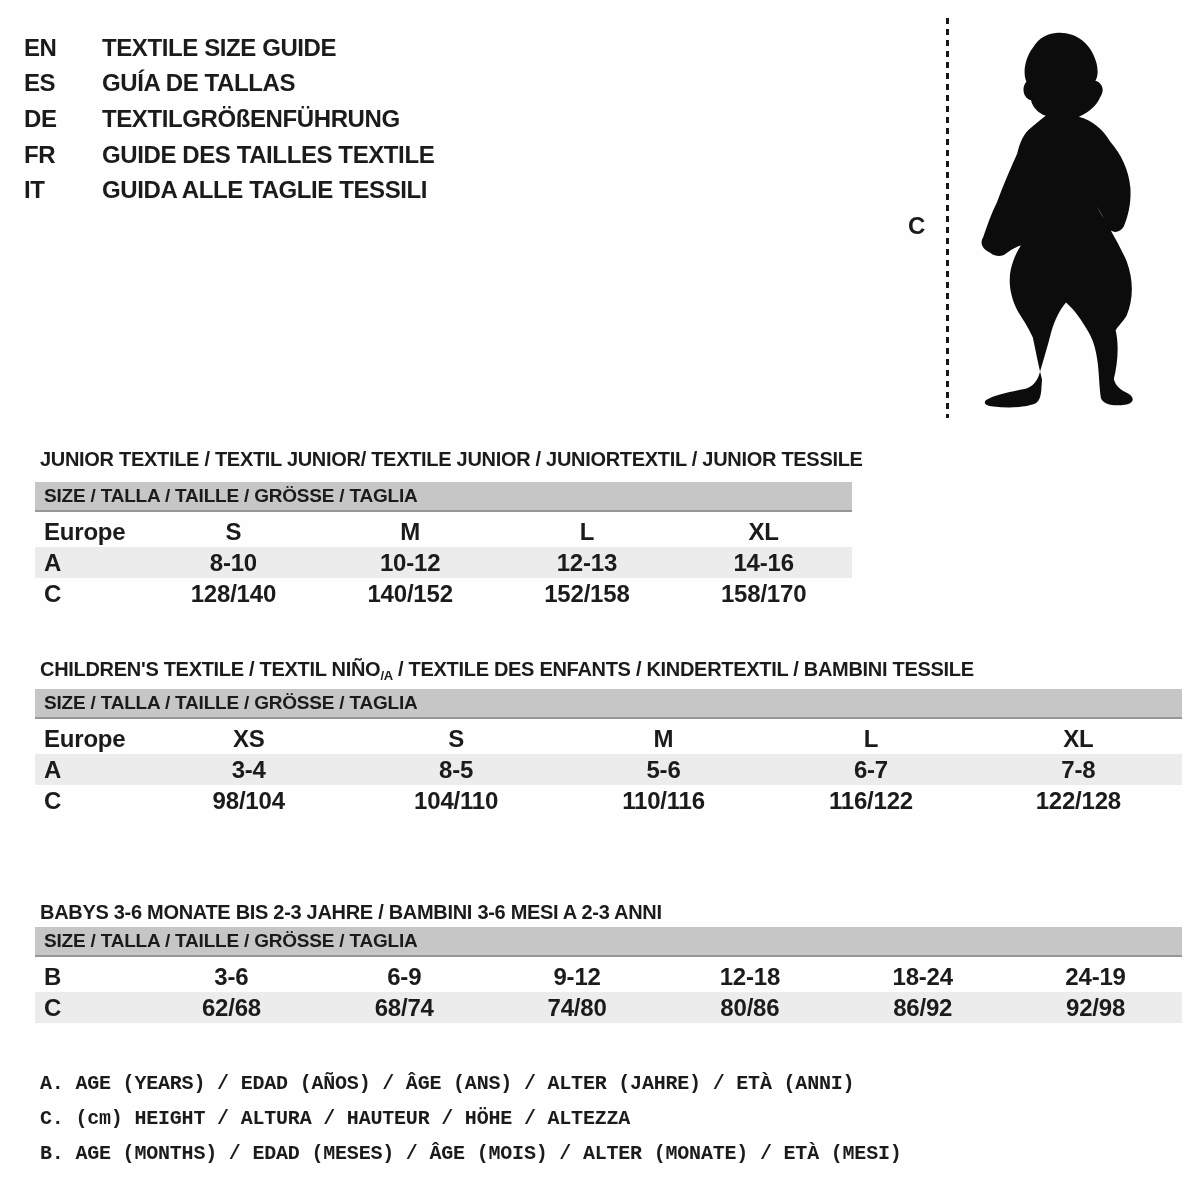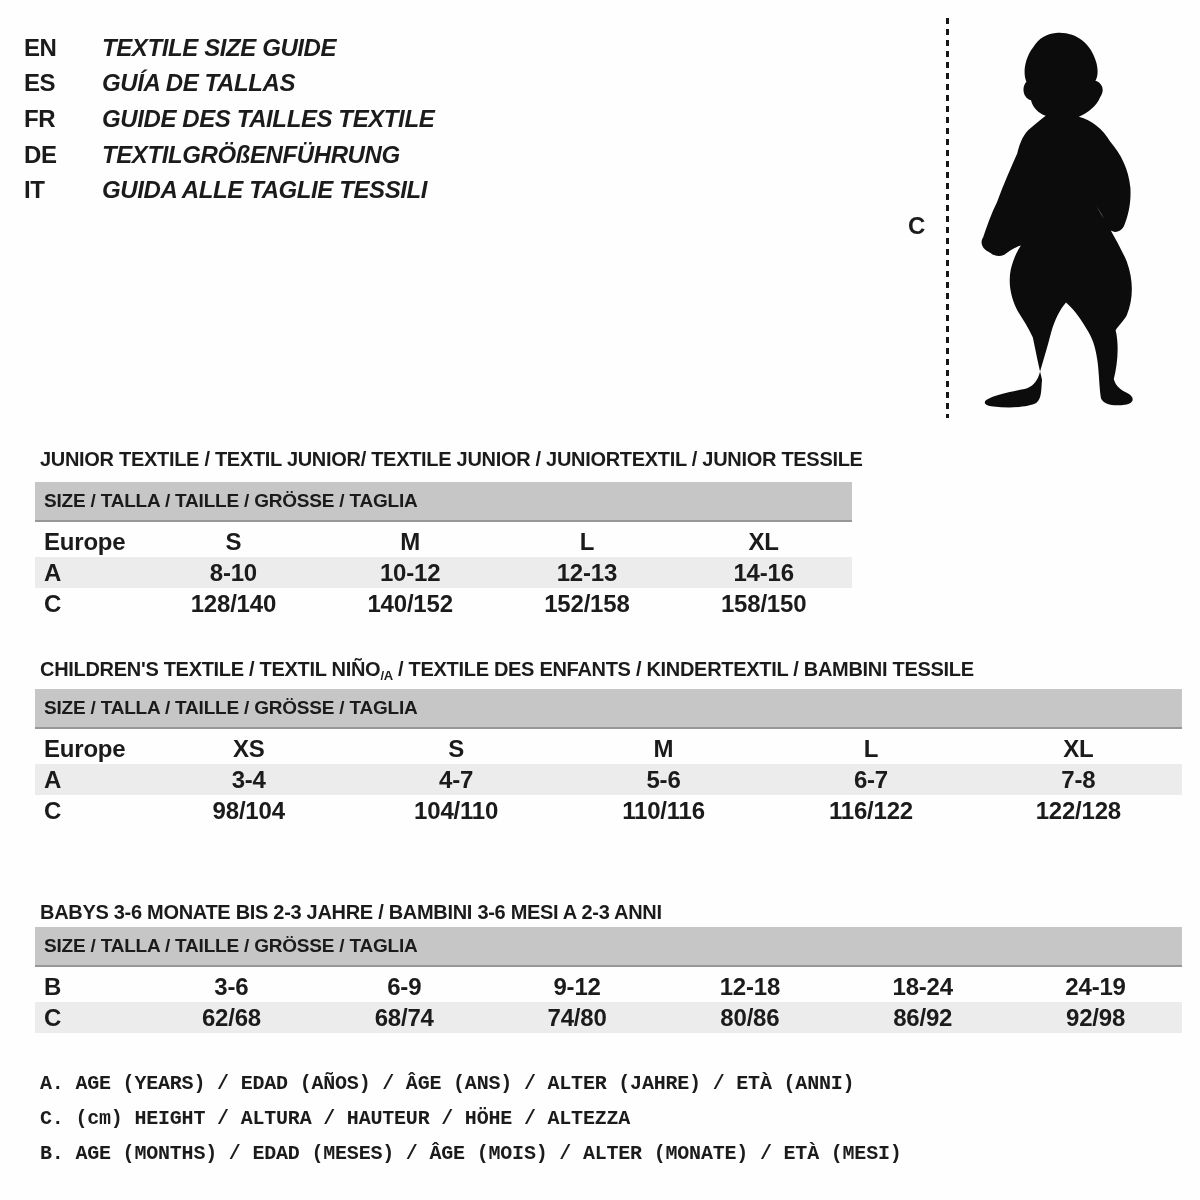--- a/index.html
+++ b/index.html
@@ -4,42 +4,42 @@
 <style>
   html,body{margin:0;padding:0;background:#ffffff;}
   .canvas{
     position:relative;width:1200px;height:1200px;background:#fefefe;overflow:hidden;
     font-family:"Liberation Sans",sans-serif;font-weight:bold;color:#1b1b1b;
   }
   
   .lang-list{position:absolute;left:24px;top:30px;}
   .lang-row{display:flex;height:35.6px;align-items:center;font-size:24px;letter-spacing:-0.4px;}
   .lang-code{width:78px;flex:0 0 78px;}
-  .lang-title{white-space:nowrap;font-style:italic;}
+  .lang-title{white-space:nowrap;}
   
   .figure{position:absolute;left:0;top:0;width:1200px;height:430px;pointer-events:none;}
   .measure-label{position:absolute;left:908px;top:212px;font-size:24px;}
   .dash-line{
     position:absolute;left:946px;top:18px;width:3px;height:400px;
     background:repeating-linear-gradient(to bottom,#161616 0 6px,transparent 6px 11px);
   }
   .silhouette{position:absolute;left:962px;top:12px;width:184px;height:410px;}
   
   .heading{position:absolute;left:40px;font-size:20px;letter-spacing:-0.3px;white-space:nowrap;}
   .heading .sub{font-size:13px;vertical-align:-4px;}
   .heading-junior{top:433px;margin-top:15px;}
   .heading-children{top:641px;}
   .heading-babies{top:849px;line-height:31px;}
   
   .size-table{position:absolute;left:35px;}
   .table-junior{top:482px;width:817px;}
   .table-children{top:689px;width:1147px;}
   .table-babies{top:927px;width:1147px;}
   .tbl-hdr{
-    height:40px;background:#c6c6c6;border-bottom:2px solid #979797;box-sizing:border-box;
+    height:30px;background:#c6c6c6;border-bottom:2px solid #979797;box-sizing:border-box;
     display:flex;align-items:center;padding-left:9px;font-size:19px;letter-spacing:-0.2px;
     margin-bottom:4px;
   }
   .tbl-row{display:flex;height:31px;align-items:center;font-size:24px;letter-spacing:-0.2px;}
   .tbl-row.shade{background:#ececec;}
   .cell-label{flex:0 0 110px;padding-left:9px;box-sizing:border-box;}
   .cell{flex:1;text-align:center;}
   
   .legend{position:absolute;left:40px;top:1066px;font-size:20px;letter-spacing:-0.2px;line-height:35px;}
   .legend div{white-space:nowrap;font-family:Liberation Mono, monospace;}
@@ -52,26 +52,26 @@
   <section class="lang-list">
     <div class="lang-row">
       <span class="lang-code">EN</span>
       <span class="lang-title">TEXTILE SIZE GUIDE</span>
     </div>
     <div class="lang-row">
       <span class="lang-code">ES</span>
       <span class="lang-title">GUÍA DE TALLAS</span>
     </div>
     <div class="lang-row">
+      <span class="lang-code">DE</span>
+      <span class="lang-title">TEXTILGRÖßENFÜHRUNG</span>
+    </div>
+    <div class="lang-row">
       <span class="lang-code">FR</span>
       <span class="lang-title">GUIDE DES TAILLES TEXTILE</span>
-    </div>
-    <div class="lang-row">
-      <span class="lang-code">DE</span>
-      <span class="lang-title">TEXTILGRÖßENFÜHRUNG</span>
     </div>
     <div class="lang-row">
       <span class="lang-code">IT</span>
       <span class="lang-title">GUIDA ALLE TAGLIE TESSILI</span>
     </div>
   </section>
 
   <div class="figure">
     <span class="measure-label">C</span>
     <div class="dash-line"></div>
@@ -138,39 +138,39 @@
       <span class="cell">8-10</span>
       <span class="cell">10-12</span>
       <span class="cell">12-13</span>
       <span class="cell">14-16</span>
     </div>
     <div class="tbl-row">
       <span class="cell-label">C</span>
       <span class="cell">128/140</span>
       <span class="cell">140/152</span>
       <span class="cell">152/158</span>
-      <span class="cell">158/150</span>
+      <span class="cell">158/170</span>
     </div>
   </div>
 
   <h2 class="heading heading-children"><span>CHILDREN'S TEXTILE / TEXTIL NIÑO</span><span class="sub">/A</span><span> / TEXTILE DES ENFANTS / KINDERTEXTIL / BAMBINI TESSILE</span></h2>
   <div class="size-table table-children">
     <div class="tbl-hdr">SIZE / TALLA / TAILLE / GRÖSSE / TAGLIA</div>
     <div class="tbl-row">
       <span class="cell-label">Europe</span>
       <span class="cell">XS</span>
       <span class="cell">S</span>
       <span class="cell">M</span>
       <span class="cell">L</span>
       <span class="cell">XL</span>
     </div>
     <div class="tbl-row shade">
       <span class="cell-label">A</span>
       <span class="cell">3-4</span>
-      <span class="cell">4-7</span>
+      <span class="cell">8-5</span>
       <span class="cell">5-6</span>
       <span class="cell">6-7</span>
       <span class="cell">7-8</span>
     </div>
     <div class="tbl-row">
       <span class="cell-label">C</span>
       <span class="cell">98/104</span>
       <span class="cell">104/110</span>
       <span class="cell">110/116</span>
       <span class="cell">116/122</span>

